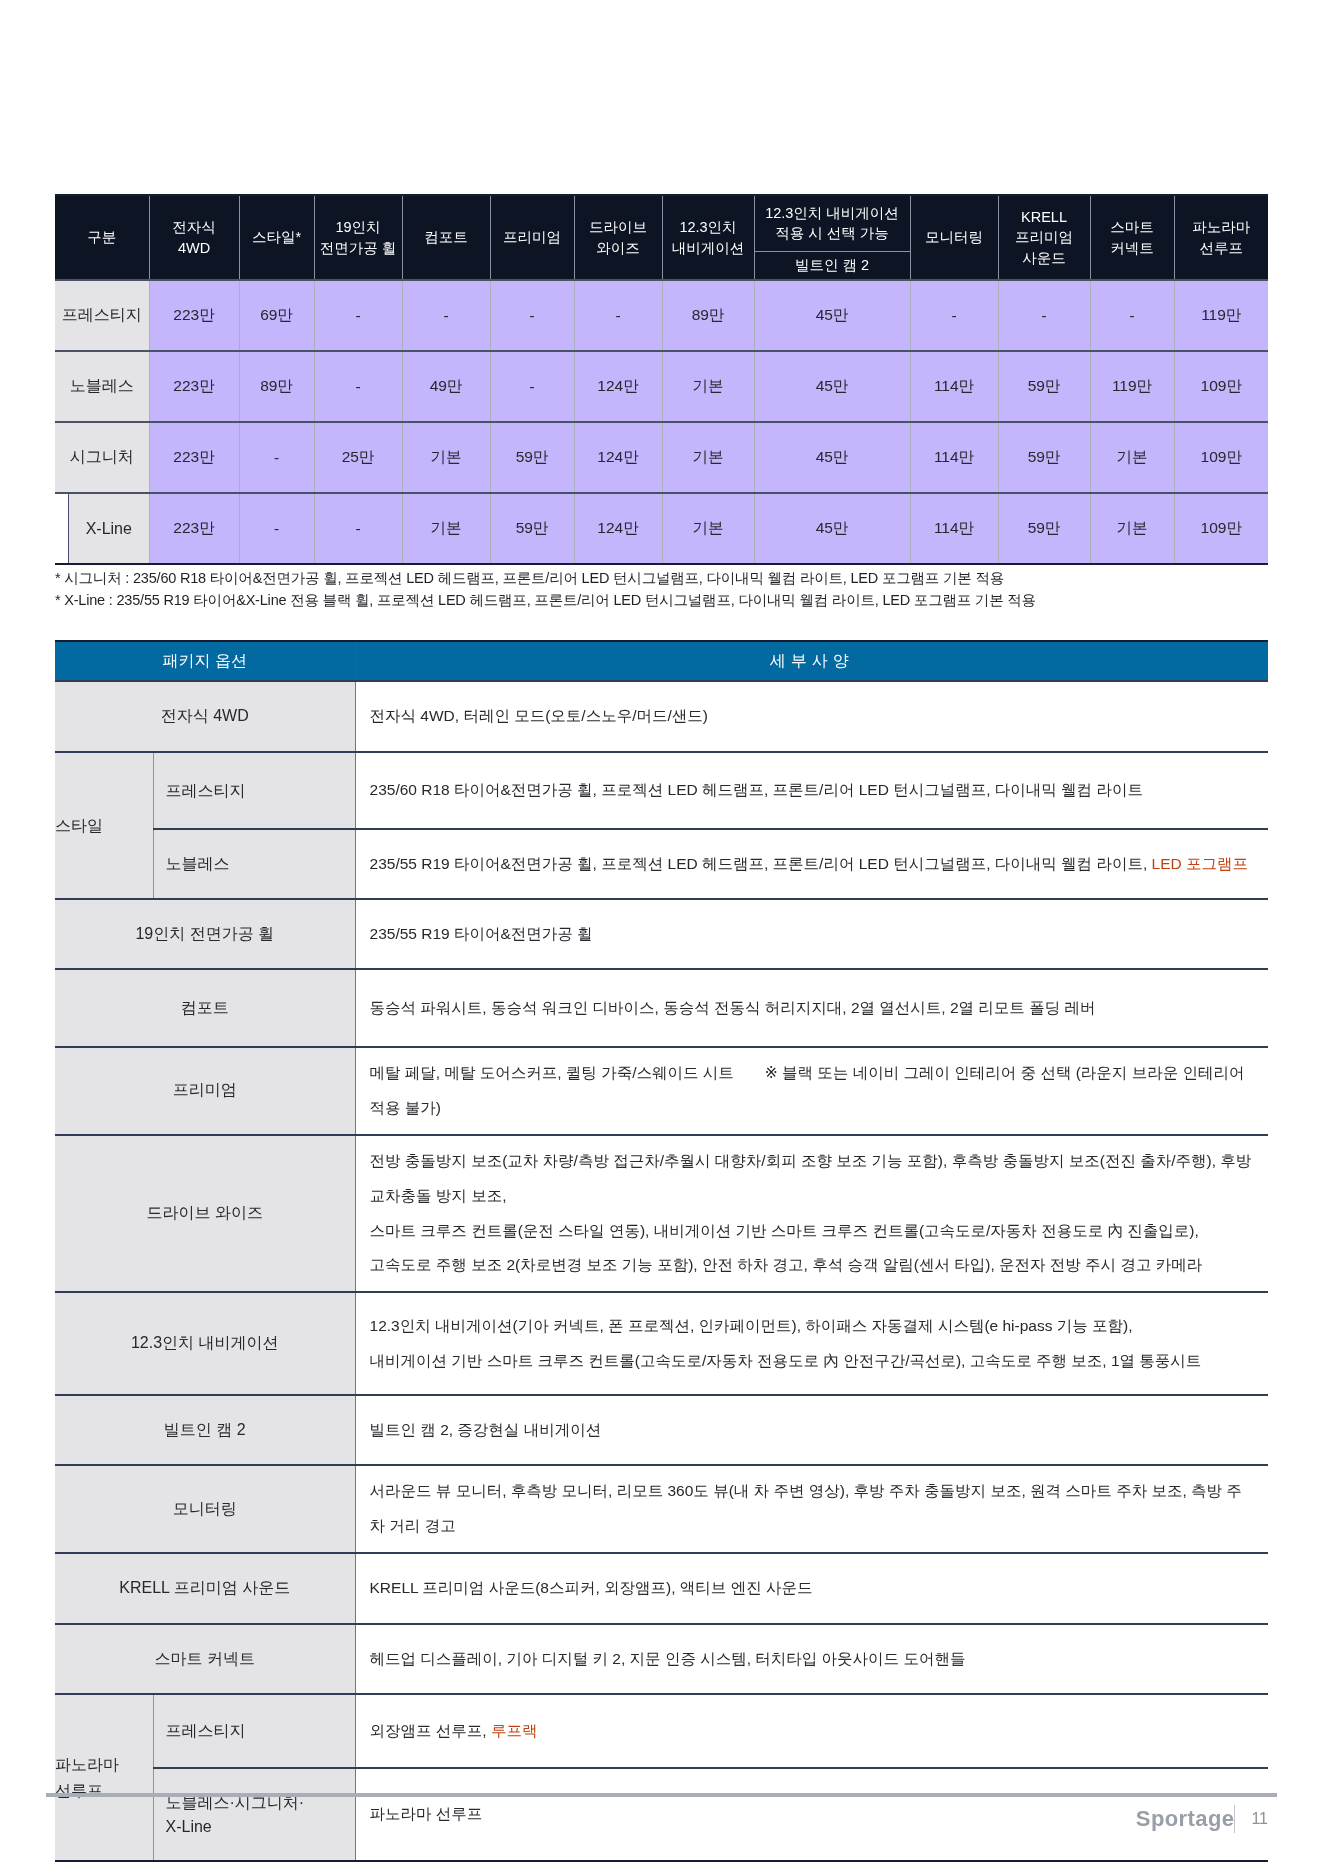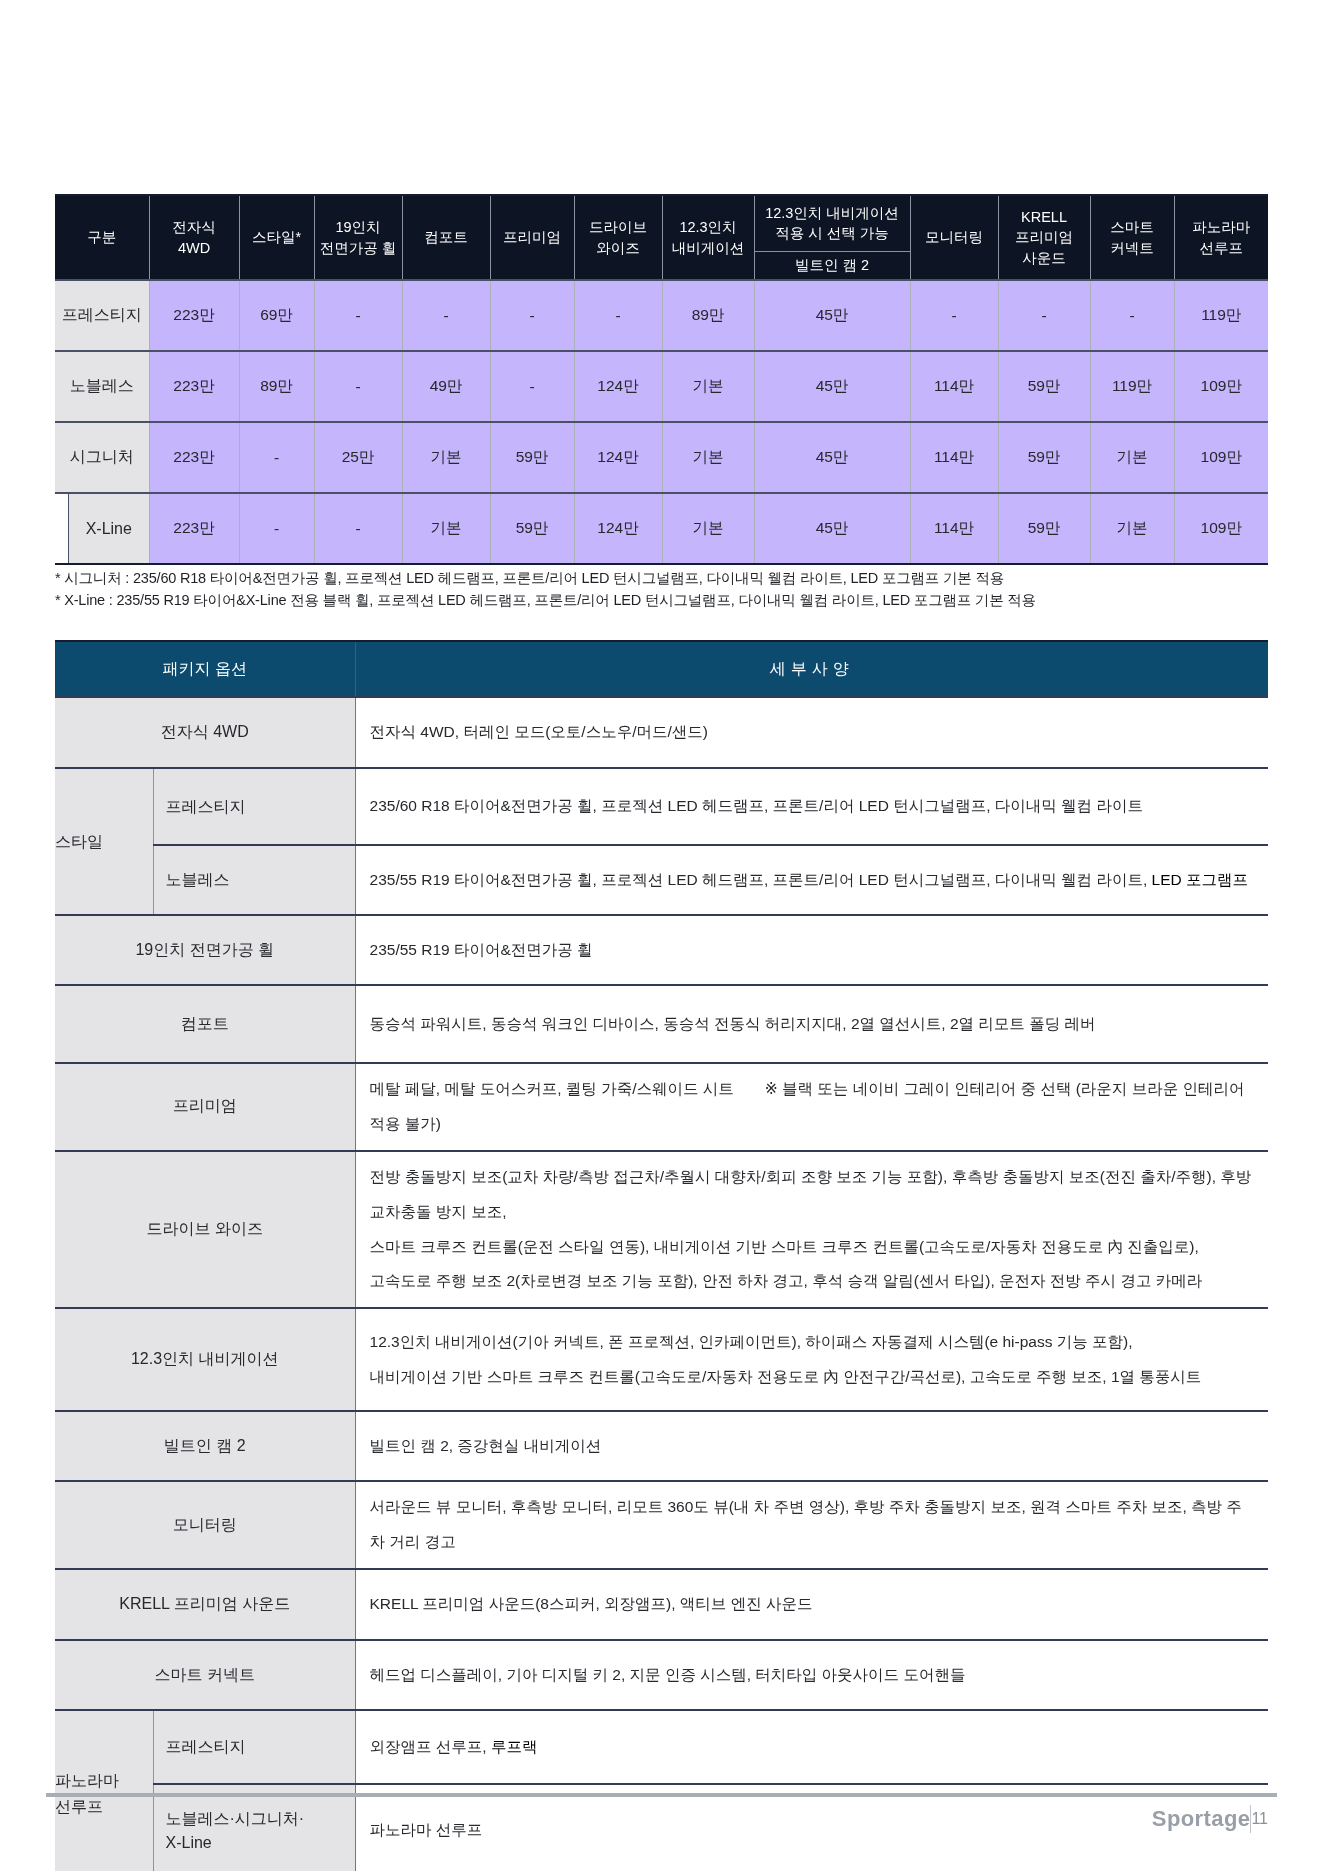--- a/index.html
+++ b/index.html
@@ -37,52 +37,52 @@
   
   .footnotes{position:absolute;left:55px;top:567px;width:1213px;}
   .footnote{font-size:14.5px;line-height:22px;color:#1f2126;letter-spacing:-0.2px;}
   
   .pkg-table{
     position:absolute;left:55px;top:640px;width:1213px;
     border-collapse:collapse;table-layout:fixed;
     border-top:2px solid #151d33;border-bottom:2px solid #151d33;
   }
   .pkg-table th{
-    background:#0c4a6e;color:#ffffff;font-weight:500;font-size:16px;
-    text-align:center;vertical-align:middle;height:38px;padding:8px;
+    background:#0369a1;color:#ffffff;font-weight:500;font-size:16px;
+    text-align:center;vertical-align:middle;height:38px;padding:0;
   }
   .pkg-table th.detail-head{border-left:1px solid #0f766e;letter-spacing:5px;}
   .pkg-table td{
     border-top:2px solid #333b55;vertical-align:middle;padding:0;background:#ffffff;
     font-size:15.5px;
   }
   .pkg-table td.grp{
     background:#e4e4e6;text-align:left;white-space:pre-line;line-height:1.6;font-size:16px;
   }
   .pkg-table td.sub{
     background:#e4e4e6;border-left:1px solid #8b93a3;text-align:left;
     padding-left:12px;white-space:pre-line;line-height:1.5;font-size:16px;
   }
   .pkg-table td.lbl{
     background:#e4e4e6;text-align:center;font-size:16px;
   }
   .pkg-table td.det{
     border-left:1.5px solid #6f7685;text-align:left;padding:8px 14px;
     white-space:pre-line;line-height:2.25;color:#26282c;
   }
-  .red{color:#000000;text-align:center;}
+  .red{color:#c2410c;text-align:center;}
   
   .footer-rule{position:absolute;left:46px;top:1793px;width:1231px;height:4px;background:#a9aeb6;}
   .footer{
     position:absolute;left:55px;top:1805px;width:1213px;
     display:flex;align-items:center;justify-content:flex-end;
   }
   .footer-brand{color:#999fa8;font-size:22px;font-weight:600;letter-spacing:0.4px;}
   .footer-divider{width:1px;height:28px;background:#c0c4ca;}
-  .footer-page{color:#8a9199;font-size:16px;}
+  .footer-page{color:#8a9199;font-size:16px;margin-left:16px;}
 </style>
 </head>
 <body>
 
 <table class="price-table">
   <colgroup>
     <col style="width:94px">
       <col style="width:90px">
       <col style="width:75px">
     <col style="width:88px">

